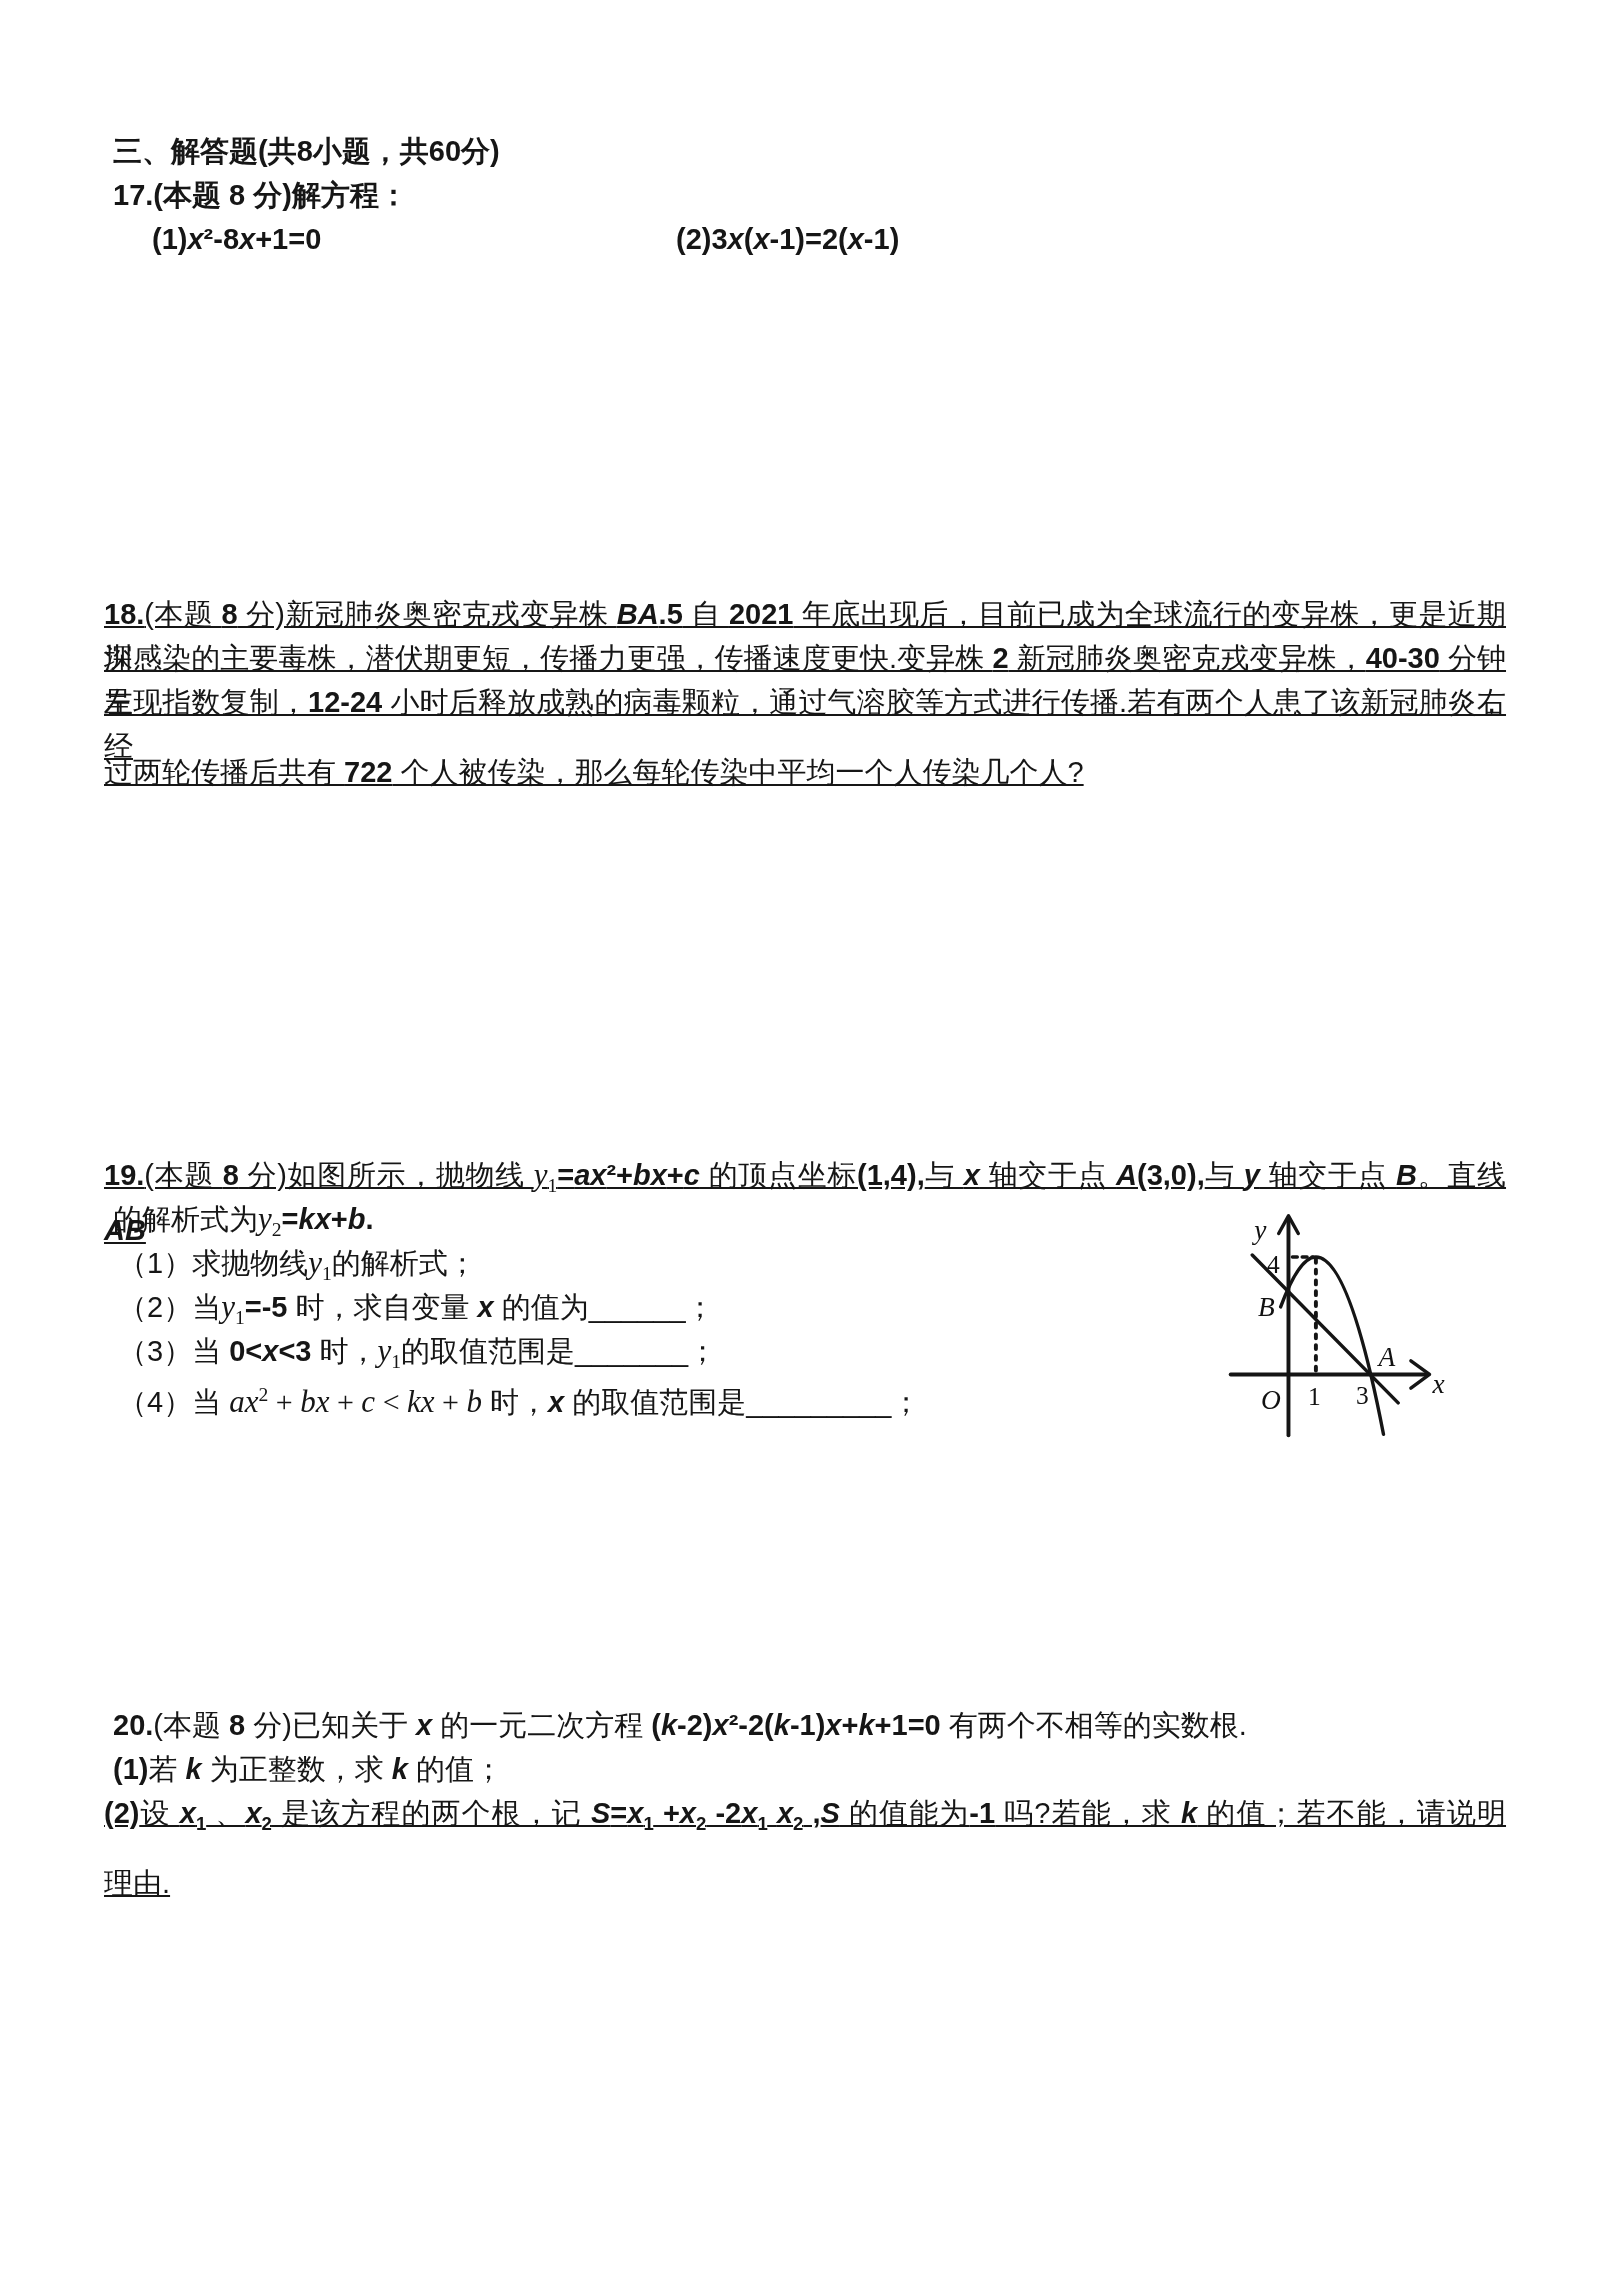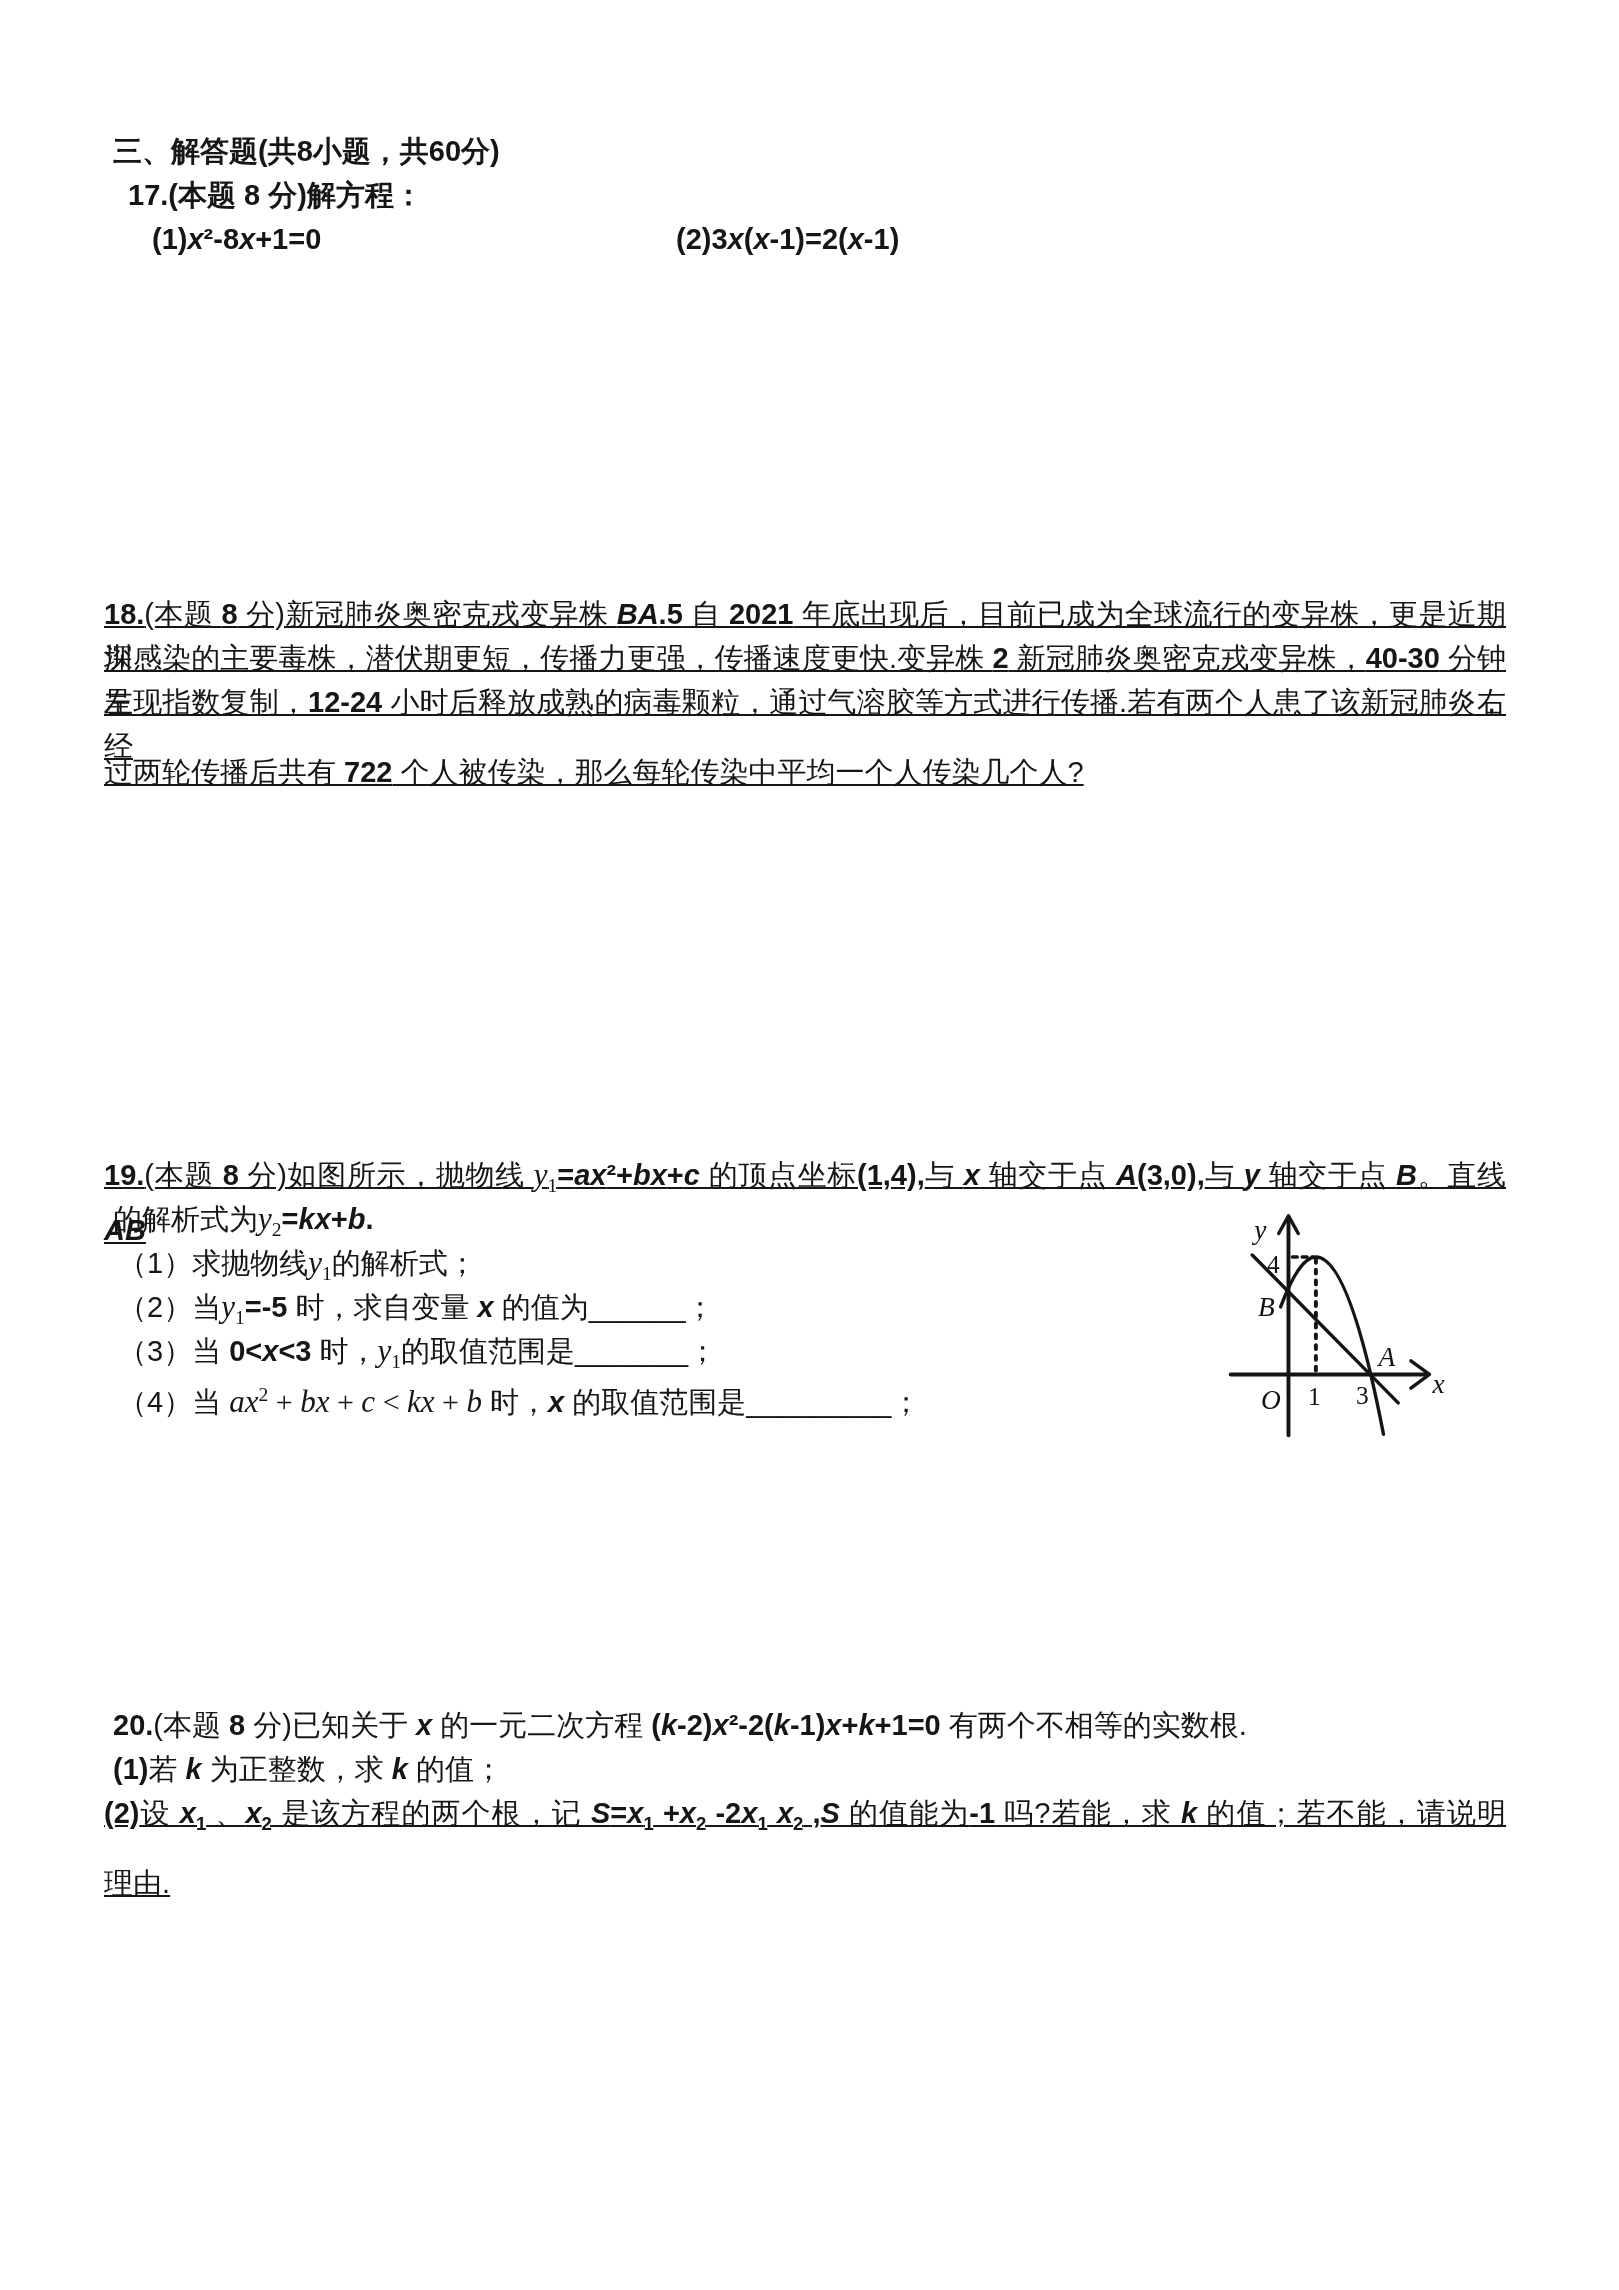--- a/index.html
+++ b/index.html
@@ -44,21 +44,21 @@
   }
   #figure19 svg { width:100%; height:100%; }
   .fig-label { font-family:"Liberation Serif", serif; fill:#111; }
   .fig-italic { font-style:italic; }
 </style>
 </head>
 <body>
 
 <div class="line hdr" style="left:113px; top:129px;"><span>三、解答题(共</span><span class="b">8</span><span>小题，共</span><span class="b">60</span><span>分)</span></div>
 
-<div class="line hdr" style="left:113px; top:173px;margin-left:15px;"><span class="b">17.</span><span>(本题 </span><span class="b">8</span><span> 分)解方程：</span></div>
+<div class="line hdr" style="left:113px; top:173px;"><span class="b">17.</span><span>(本题 </span><span class="b">8</span><span> 分)解方程：</span></div>
 <div class="line" style="left:128px; top:217px;margin-left:24px;"><span class="b">(1)</span><span class="bi">x</span><span class="b">²-8</span><span class="bi">x</span><span class="b">+1=0</span></div>
 <div class="line" style="left:676px; top:217px;"><span class="b">(2)3</span><span class="bi">x</span><span class="b">(</span><span class="bi">x</span><span class="b">-1)=2(</span><span class="bi">x</span><span class="b">-1)</span></div>
 
 <div>
   <div class="jline" style="top:592px;"><span class="b">18.</span><span>(本题 </span><span class="b">8</span><span> 分)新冠肺炎奥密克戎变异株 </span><span class="bi">BA</span><span class="b">.5</span><span> 自 </span><span class="b">2021</span><span> 年底出现后，目前已成为全球流行的变异株，更是近期深</span></div>
   <div class="jline" style="top:636px;"><span>圳感染的主要毒株，潜伏期更短，传播力更强，传播速度更快.变异株 </span><span class="b">2</span><span> 新冠肺炎奥密克戎变异株，</span><span class="b">40-30</span><span> 分钟左右</span></div>
   <div class="jline" style="top:680px;"><span>呈现指数复制，</span><span class="b">12-24</span><span> 小时后释放成熟的病毒颗粒，通过气溶胶等方式进行传播.若有两个人患了该新冠肺炎，经</span></div>
   <div class="jline last" style="top:724px;"><span>过两轮传播后共有 </span><span class="b">722</span><span> 个人被传染，那么每轮传染中平均一个人传染几个人?</span></div>
 </div>
 

